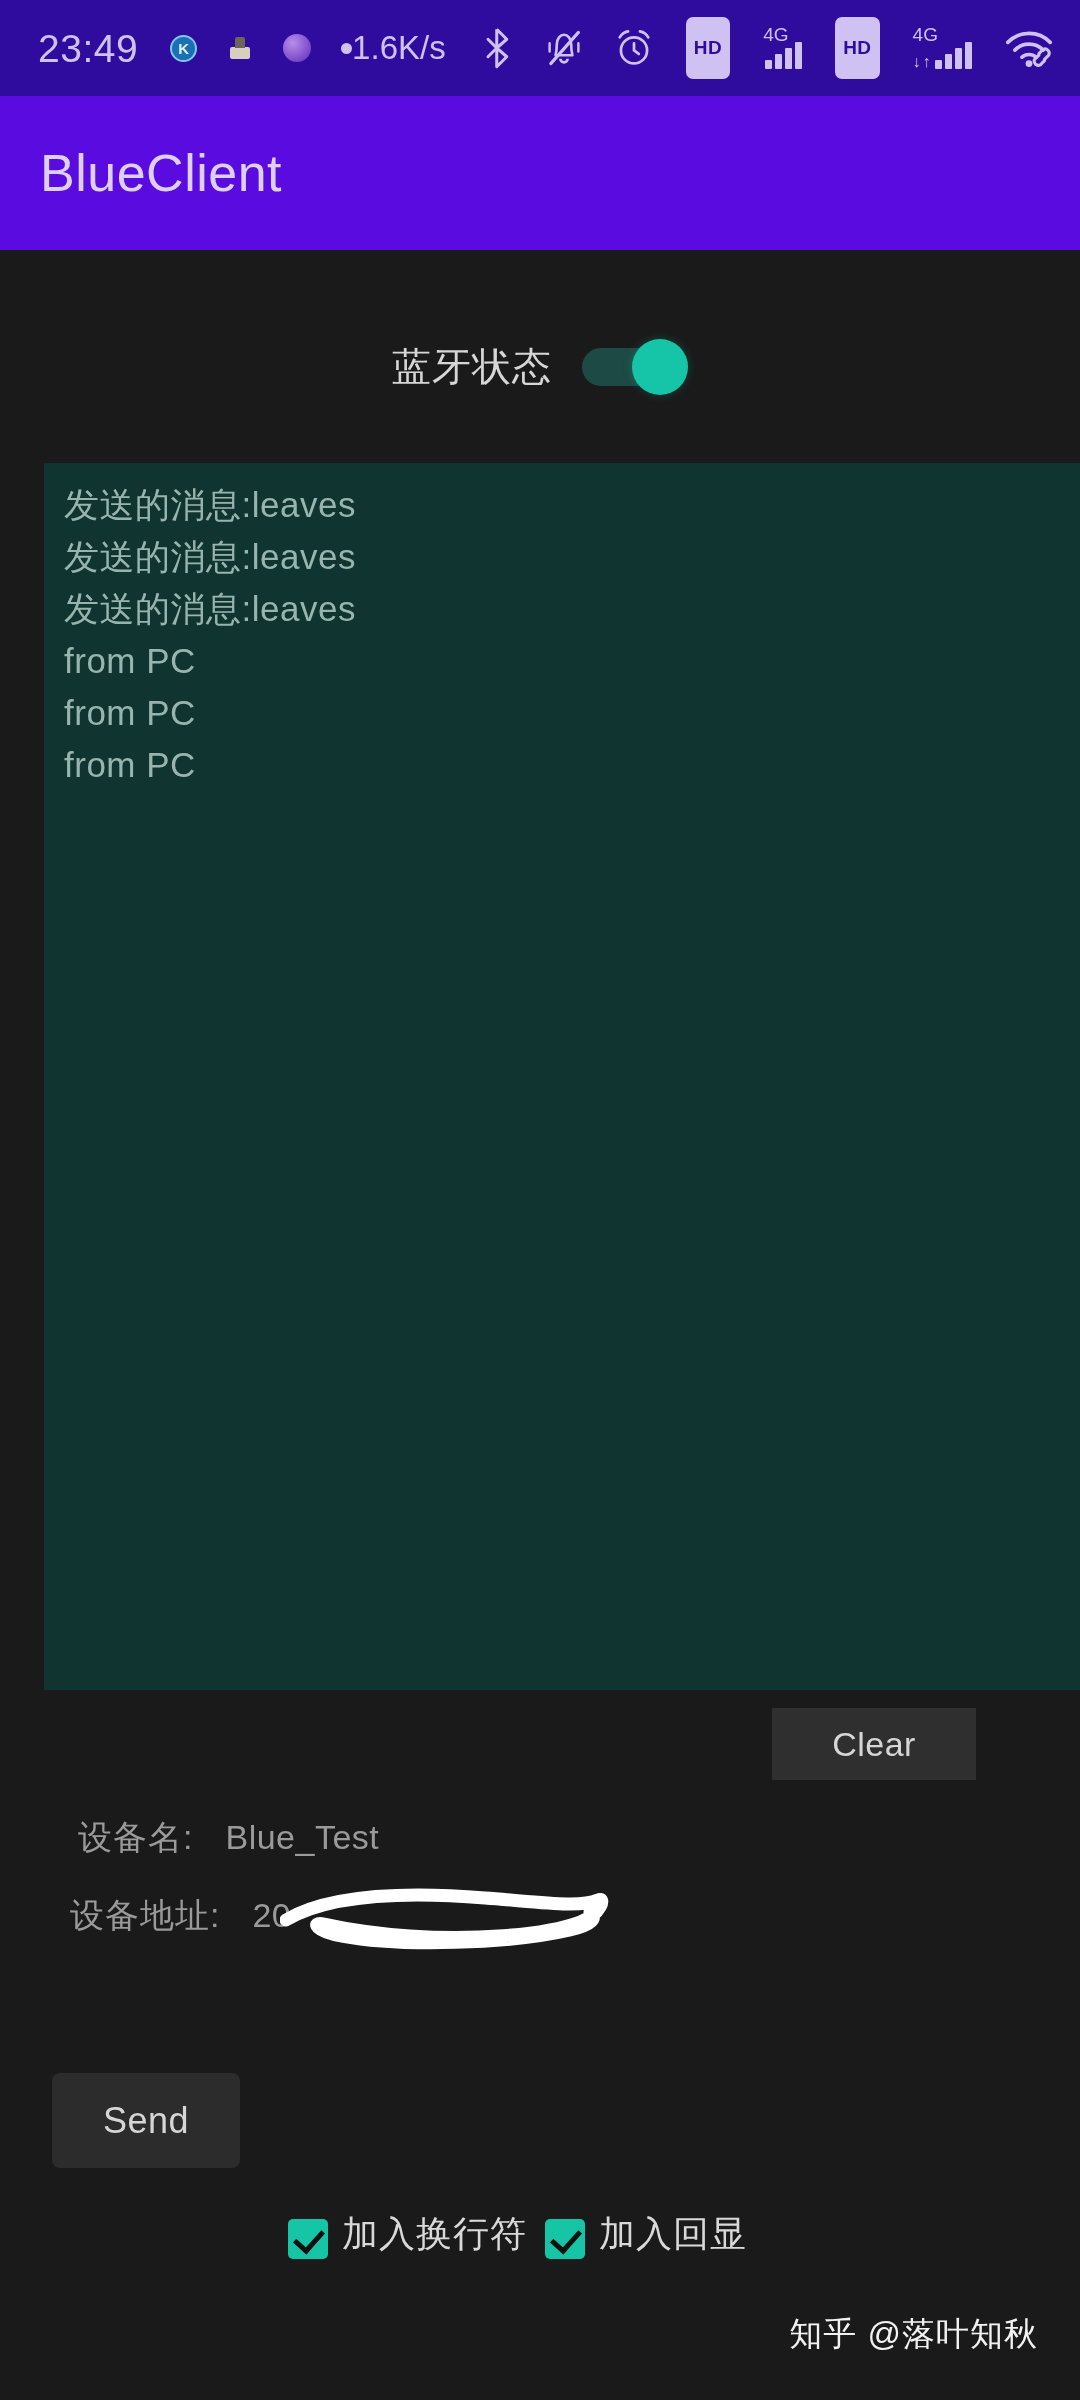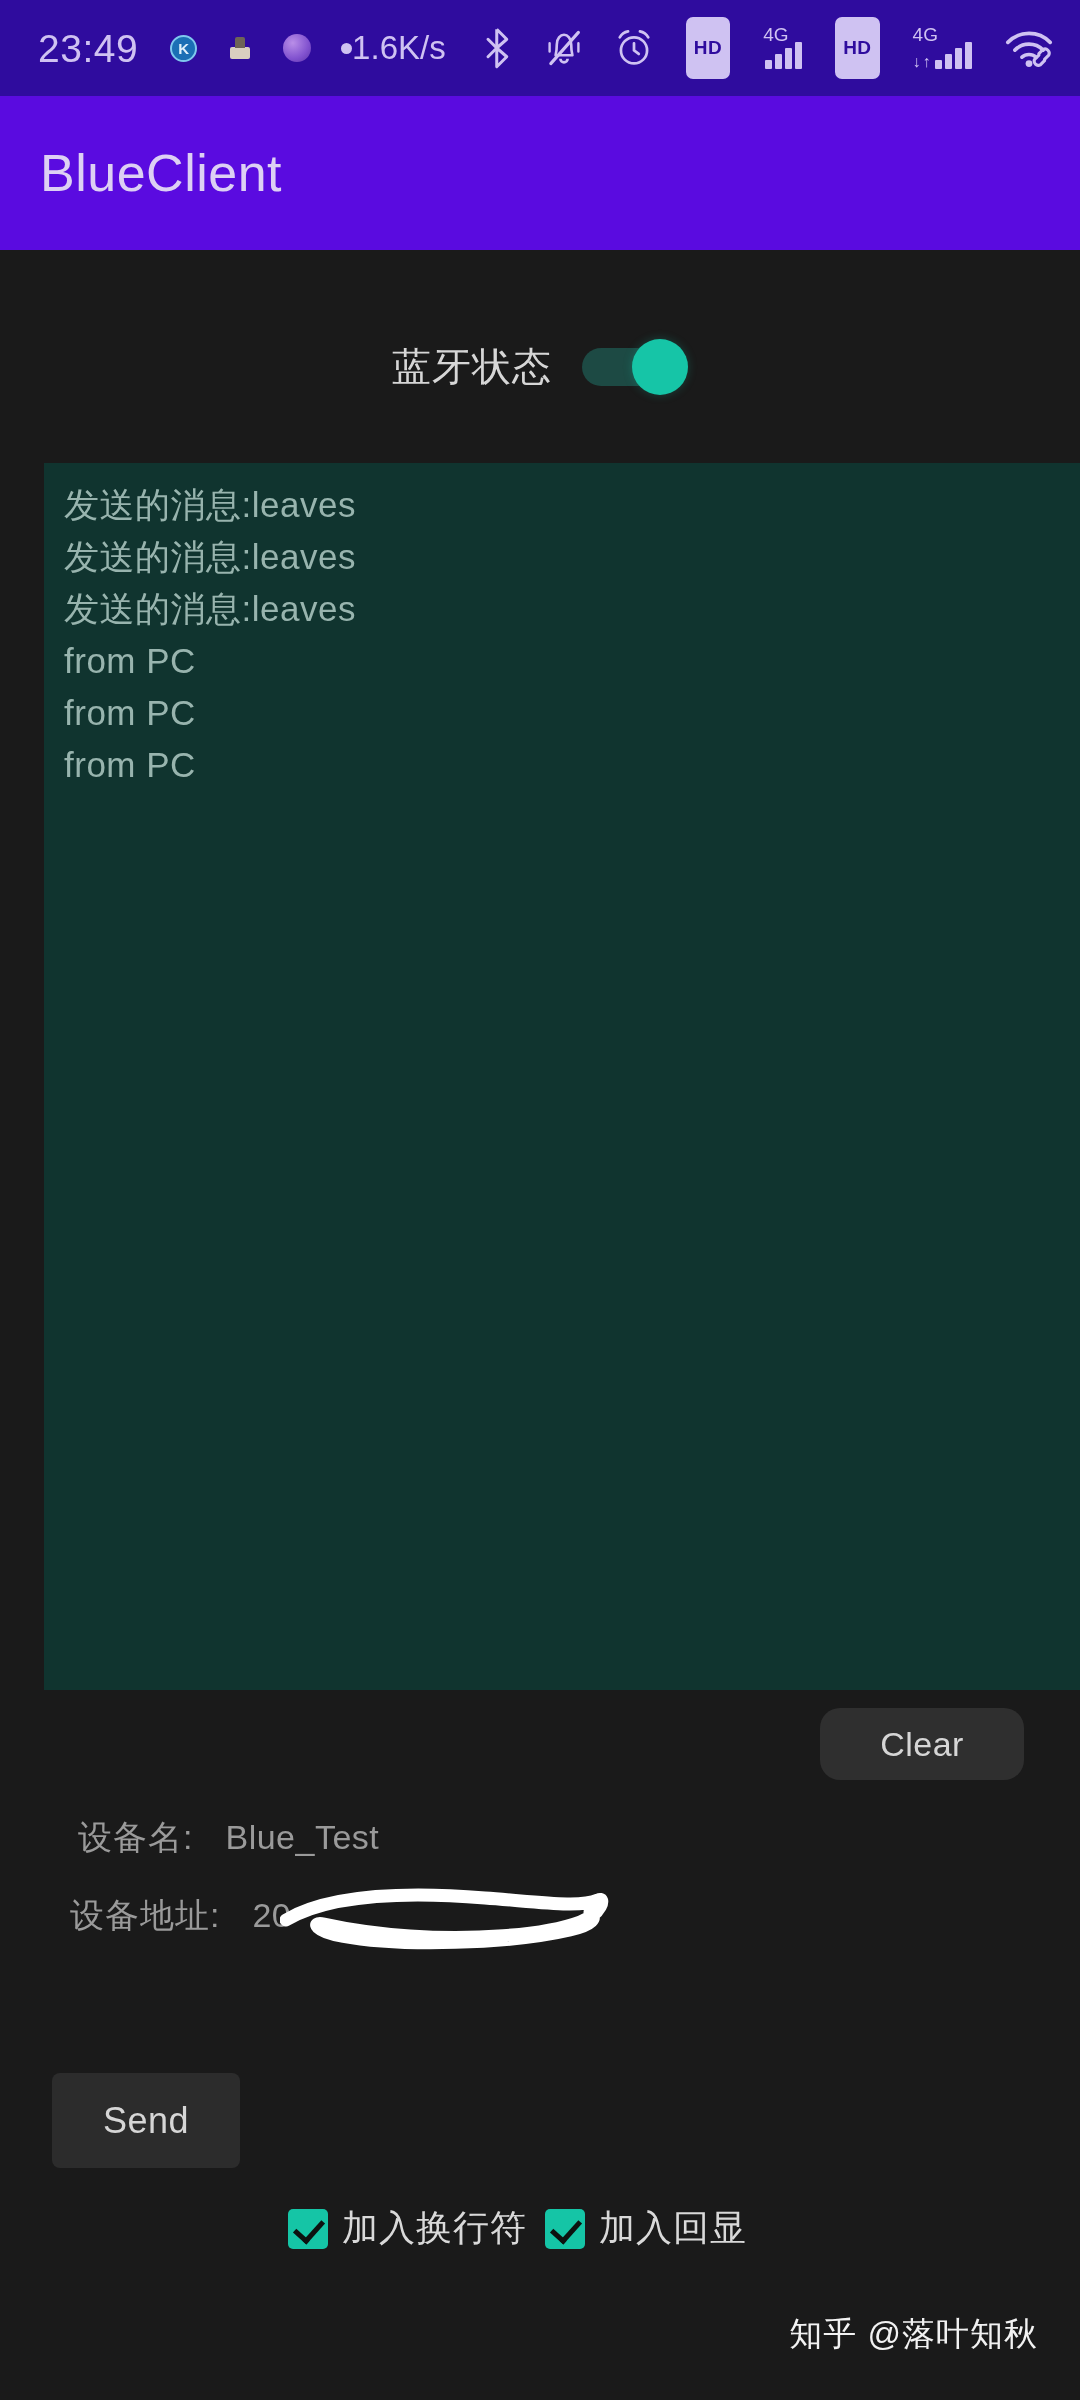--- a/index.html
+++ b/index.html
@@ -86,22 +86,22 @@
 
   
   .logbox {
     position:absolute; left:44px; top:463px; width:1054px; height:1227px;
     background:#10342f; padding:16px 0 0 20px; overflow:hidden;
   }
   .logline { color:#98b4ae; font-size:35px; line-height:52px; letter-spacing:0.5px; white-space:pre; }
 
   
   .clear-btn {
-    position:absolute; left:820px; top:1708px; width:204px; height:72px;
-    background:#2f2f2f; border:none; border-radius:20px;
+    position:absolute; left:772px; top:1708px; width:204px; height:72px;
+    background:#2f2f2f; border:none; border-radius:0;
     color:#d6d6d6; font-size:34px; font-family:"Liberation Sans",sans-serif;
     display:flex; align-items:center; justify-content:center; letter-spacing:0.5px;
   }
 
   
   .dev-row { position:absolute; display:flex; align-items:baseline; }
   .dev-name-row { left:78px; top:1815px; }
   .dev-addr-row { left:70px; top:1893px; }
   .dev-key { color:#9a9a9a; font-size:34px; letter-spacing:1px; }
   .dev-val { color:#9a9a9a; font-size:34px; margin-left:32px; letter-spacing:0.5px; }
@@ -115,21 +115,21 @@
     color:#d6d6d6; font-size:36px; font-family:"Liberation Sans",sans-serif;
     display:flex; align-items:center; justify-content:center; letter-spacing:0.5px;
   }
   .msg-field { position:absolute; left:280px; top:2080px; width:516px; height:84px; }
   .msg-field .val { color:#d6d6d6; font-size:44px; letter-spacing:0.5px; line-height:1; }
   .msg-field .rule { position:absolute; left:0; bottom:0; width:516px; height:3px;
     background:#3a3a3a; }
 
   
   .cb-row { position:absolute; left:288px; top:2204px; display:flex; align-items:center; }
-  .cb { display:flex; align-items:center; }
+  .cb { display:flex; align-items:flex-end;margin-top:6px; }
   .cb .box { width:40px; height:40px; border-radius:5px; background:#15c5a6;
     position:relative; flex:0 0 auto; }
   .cb .box:after { content:""; position:absolute; left:12px; top:5px;
     width:13px; height:23px; border:solid #0d1210; border-width:0 5px 5px 0;
     transform:rotate(42deg); }
   .cb .txt { color:#d9d9d9; font-size:36px; margin-left:14px; letter-spacing:1px; }
   .cb + .cb { margin-left:18px; }
 
   
   .watermark { position:absolute; right:42px; top:2312px;

